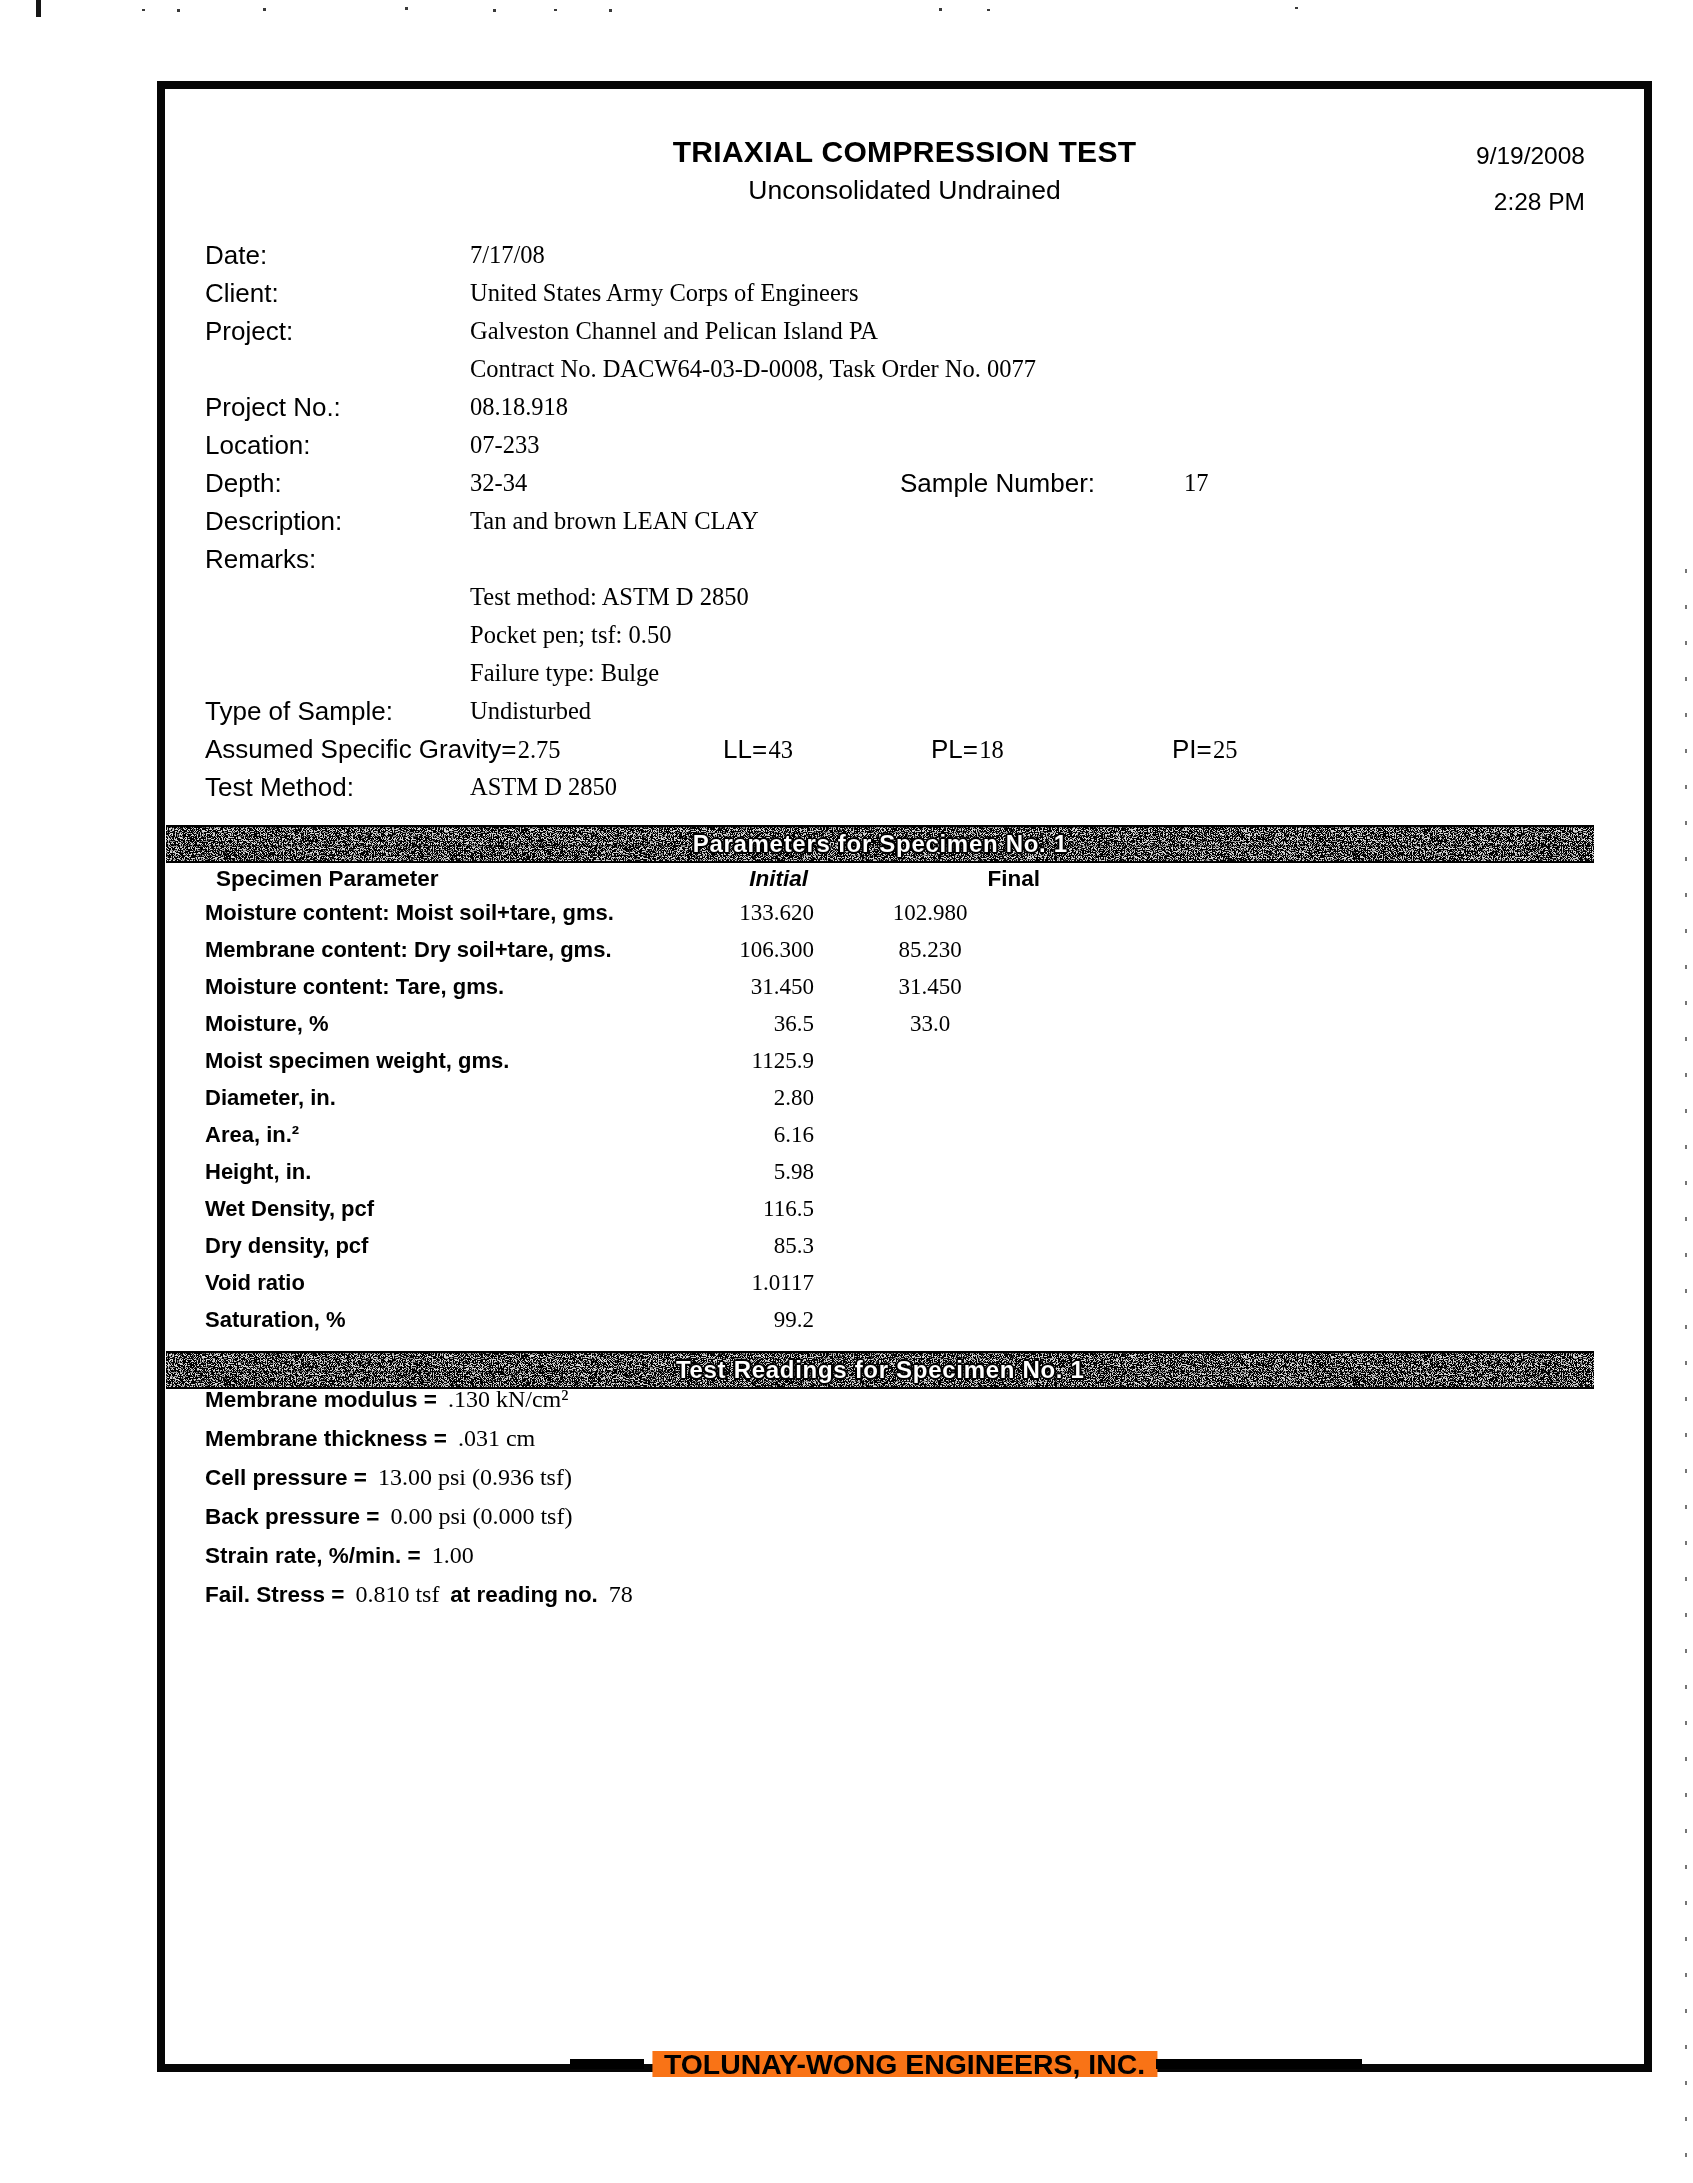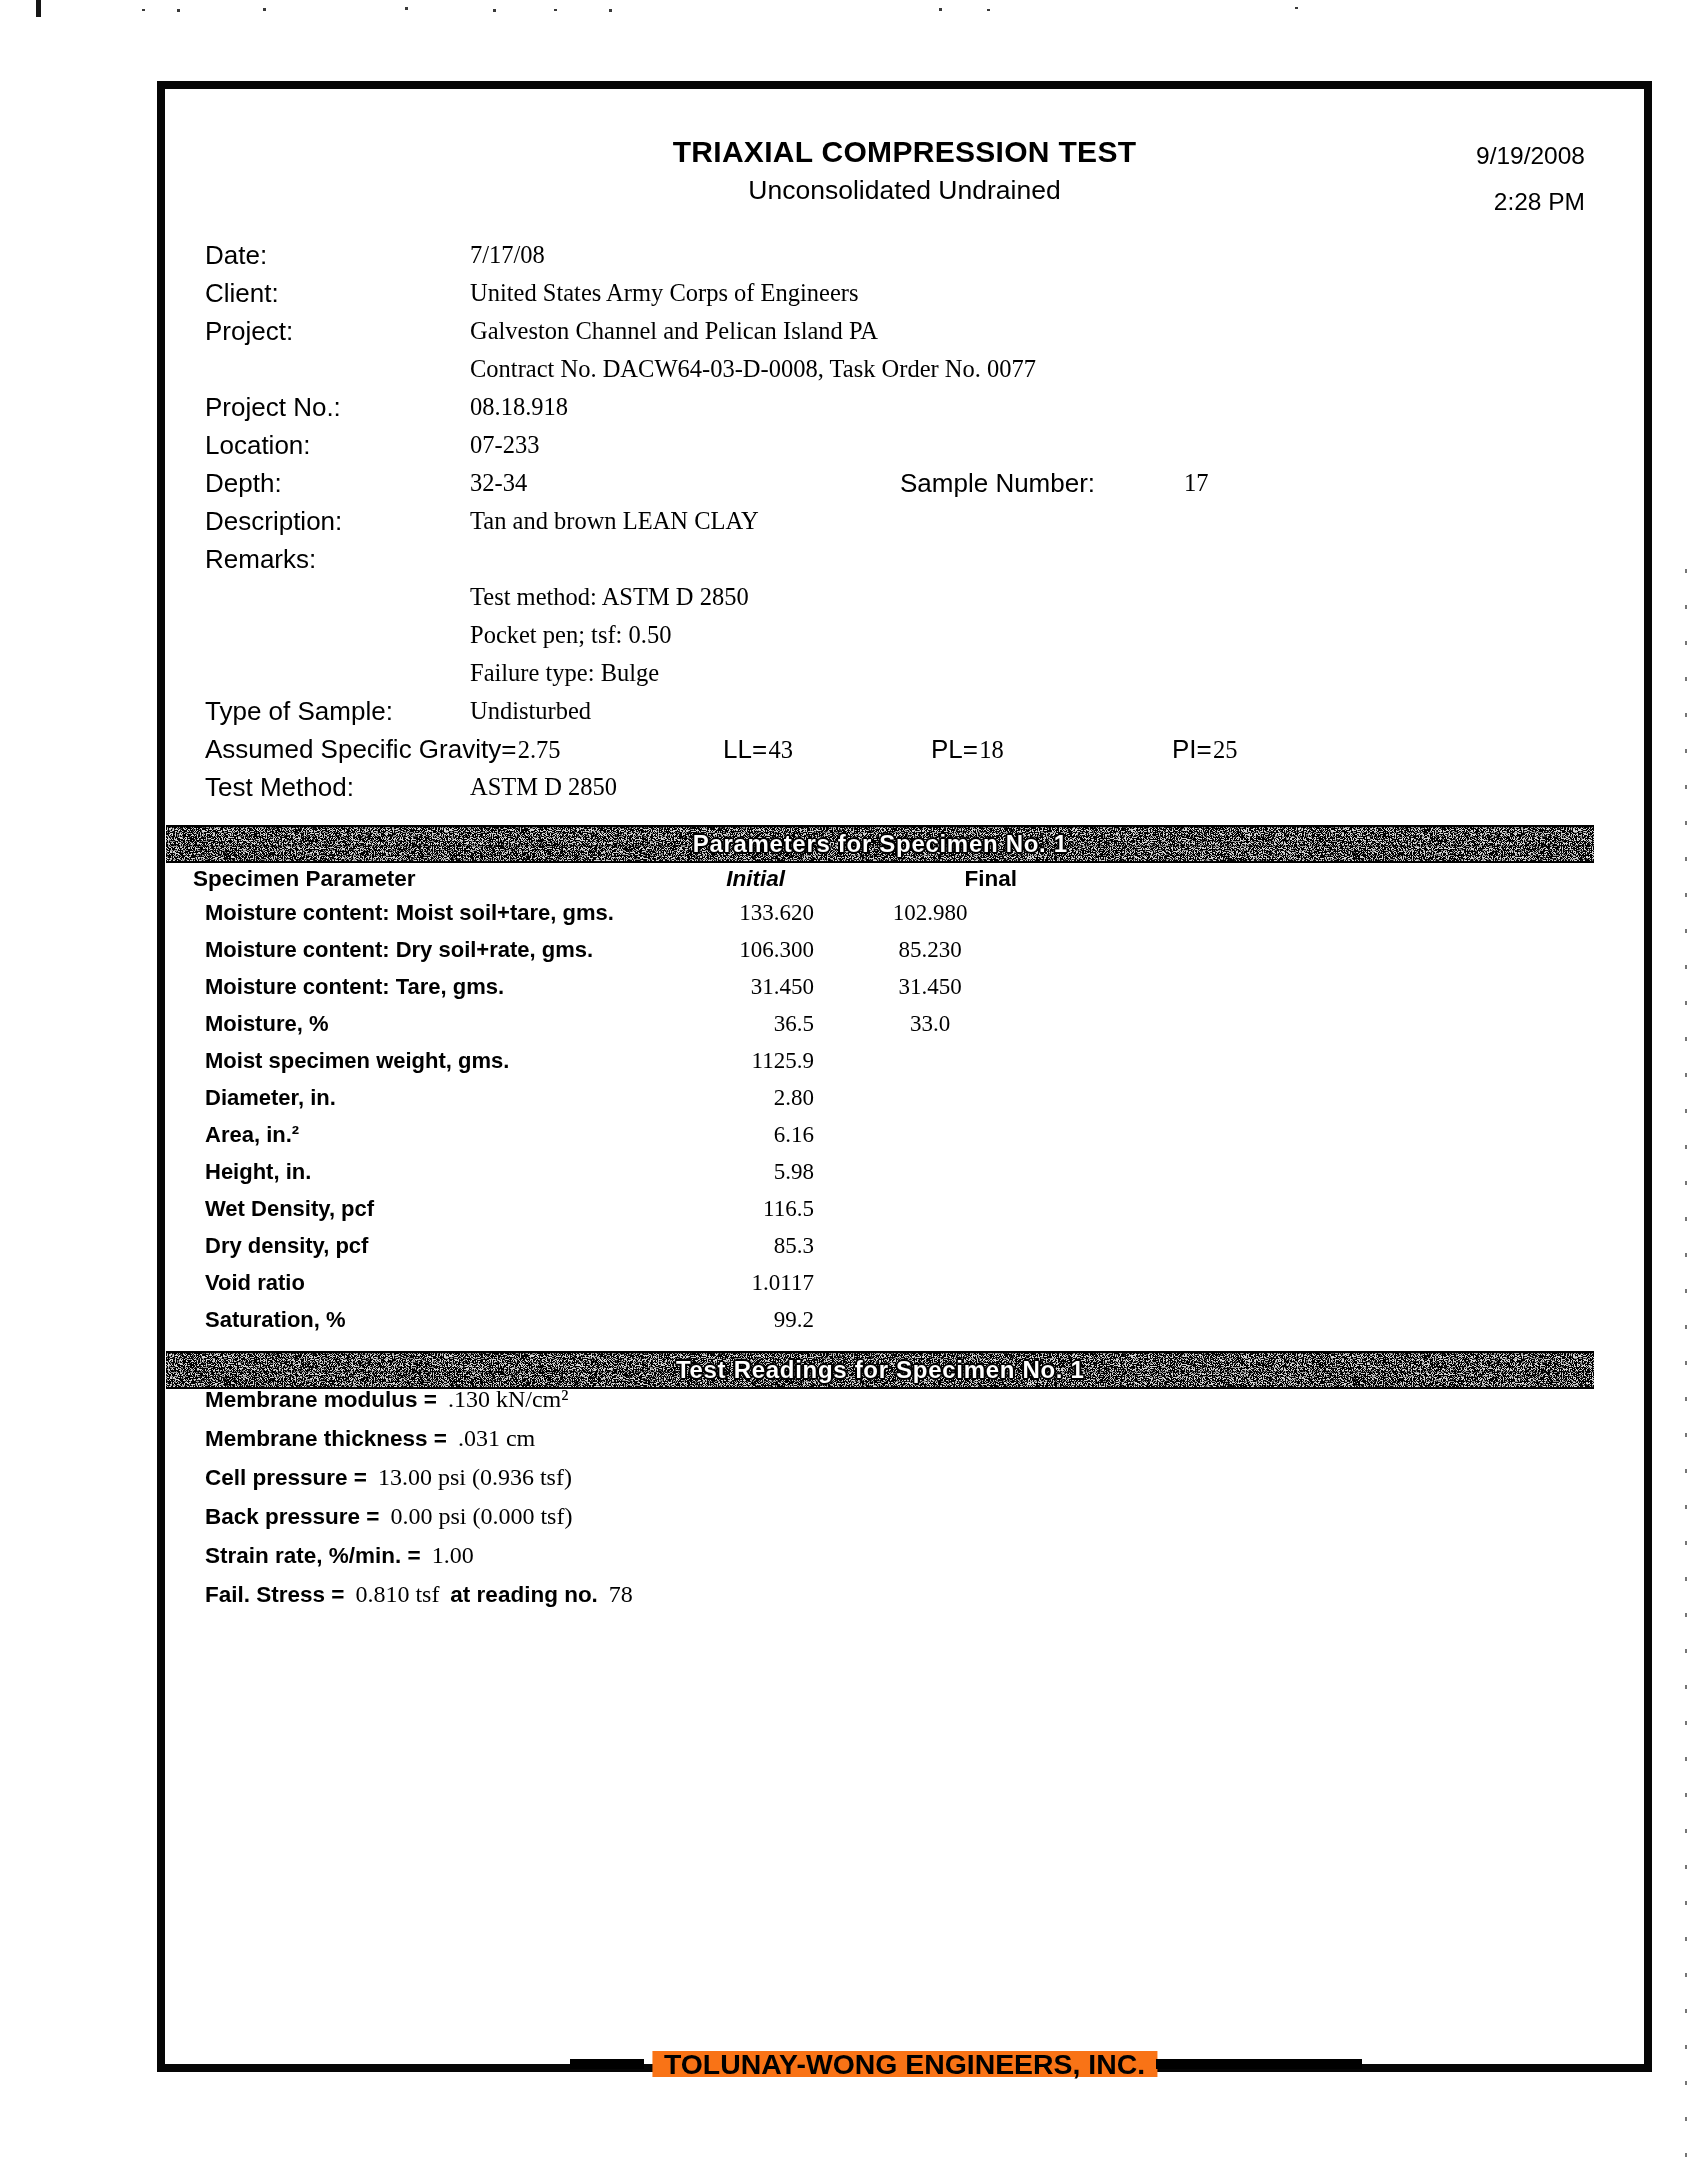--- a/index.html
+++ b/index.html
@@ -44,21 +44,21 @@
   .band1{top:736px;}
   .band2{top:1262px;text-align:right;}
   .band svg.noisefill{position:absolute;left:0;top:0;width:100%;height:100%;}
   .band-title{position:absolute;left:0;top:0;right:0;bottom:0;display:flex;align-items:center;
       justify-content:center;font-weight:bold;font-size:24px;color:#fff;letter-spacing:0.7px;z-index:2;
       text-shadow:-2px 0 0 #000,2px 0 0 #000,0 -2px 0 #000,0 2px 0 #000,
                   -1.3px -1.3px 0 #000,1.3px -1.3px 0 #000,-1.3px 1.3px 0 #000,1.3px 1.3px 0 #000;}
 
   
   .table-header{position:absolute;left:0;top:775px;width:100%;height:30px;line-height:30px;
-                display:flex;padding-left:28px;box-sizing:border-box;font-weight:bold;font-size:22.5px;white-space:nowrap;}
+                display:flex;padding-left:51px;box-sizing:border-box;font-weight:bold;font-size:22.5px;white-space:nowrap;}
   .th-param{width:453px;}
   .th-init{width:139px;text-align:right;font-style:italic;}
   .th-fin{width:232px;text-align:right;}
   .param-rows{position:absolute;left:0;top:805px;width:100%;}
   .t-row{display:flex;padding-left:40px;height:37px;line-height:37px;white-space:nowrap;}
   .t-label{width:470px;font-weight:bold;font-size:22px;}
   .t-init{width:139px;text-align:right;font-family:"Liberation Serif",serif;font-size:23px;}
   .t-fin{width:232px;text-align:center;font-family:"Liberation Serif",serif;font-size:23px;}
 
   
@@ -190,21 +190,21 @@
       <span class="th-fin">Final</span>
     </div>
     <div class="param-rows" id="param-rows">
   <div class="t-row">
     <span class="t-label">Moisture content: Moist soil+tare, gms.</span>
     <span class="t-init">133.620</span>
     <span class="t-fin">102.980</span>
   </div>
 
   <div class="t-row">
-    <span class="t-label">Moisture content: Dry soil+rate, gms.</span>
+    <span class="t-label">Membrane content: Dry soil+tare, gms.</span>
     <span class="t-init">106.300</span>
     <span class="t-fin">85.230</span>
   </div>
 
   <div class="t-row">
     <span class="t-label">Moisture content: Tare, gms.</span>
     <span class="t-init">31.450</span>
     <span class="t-fin">31.450</span>
   </div>
 

